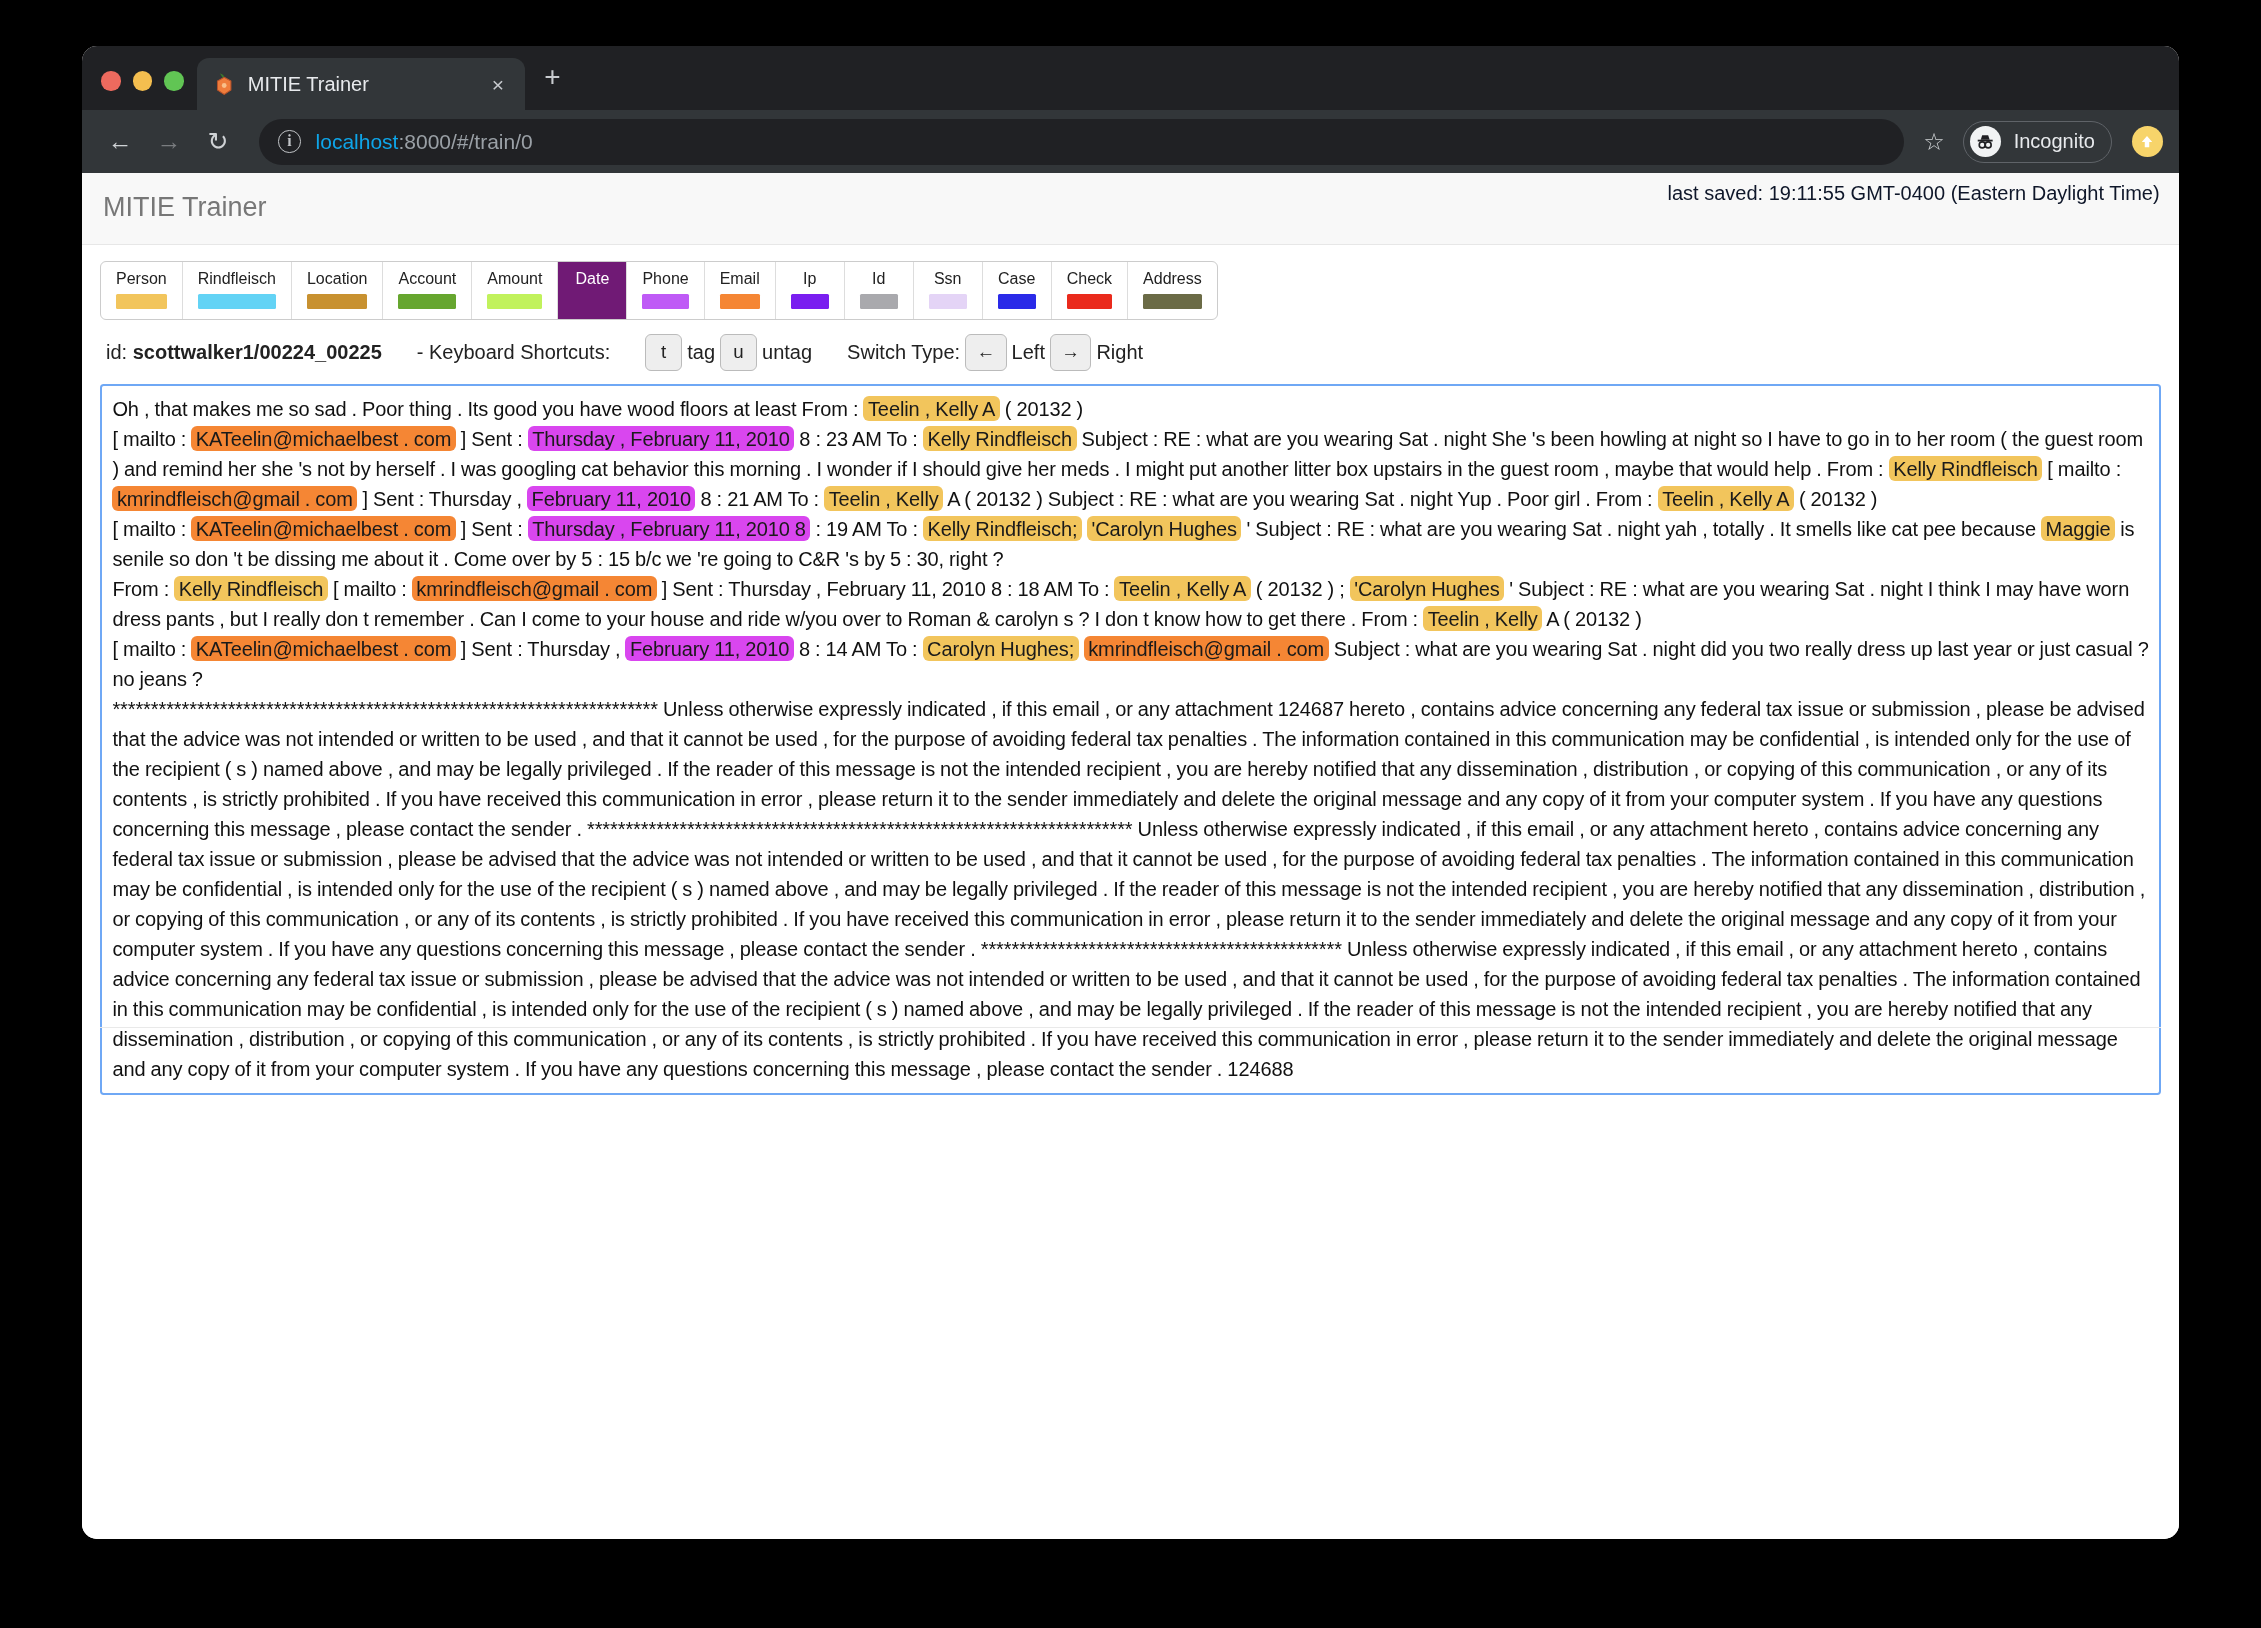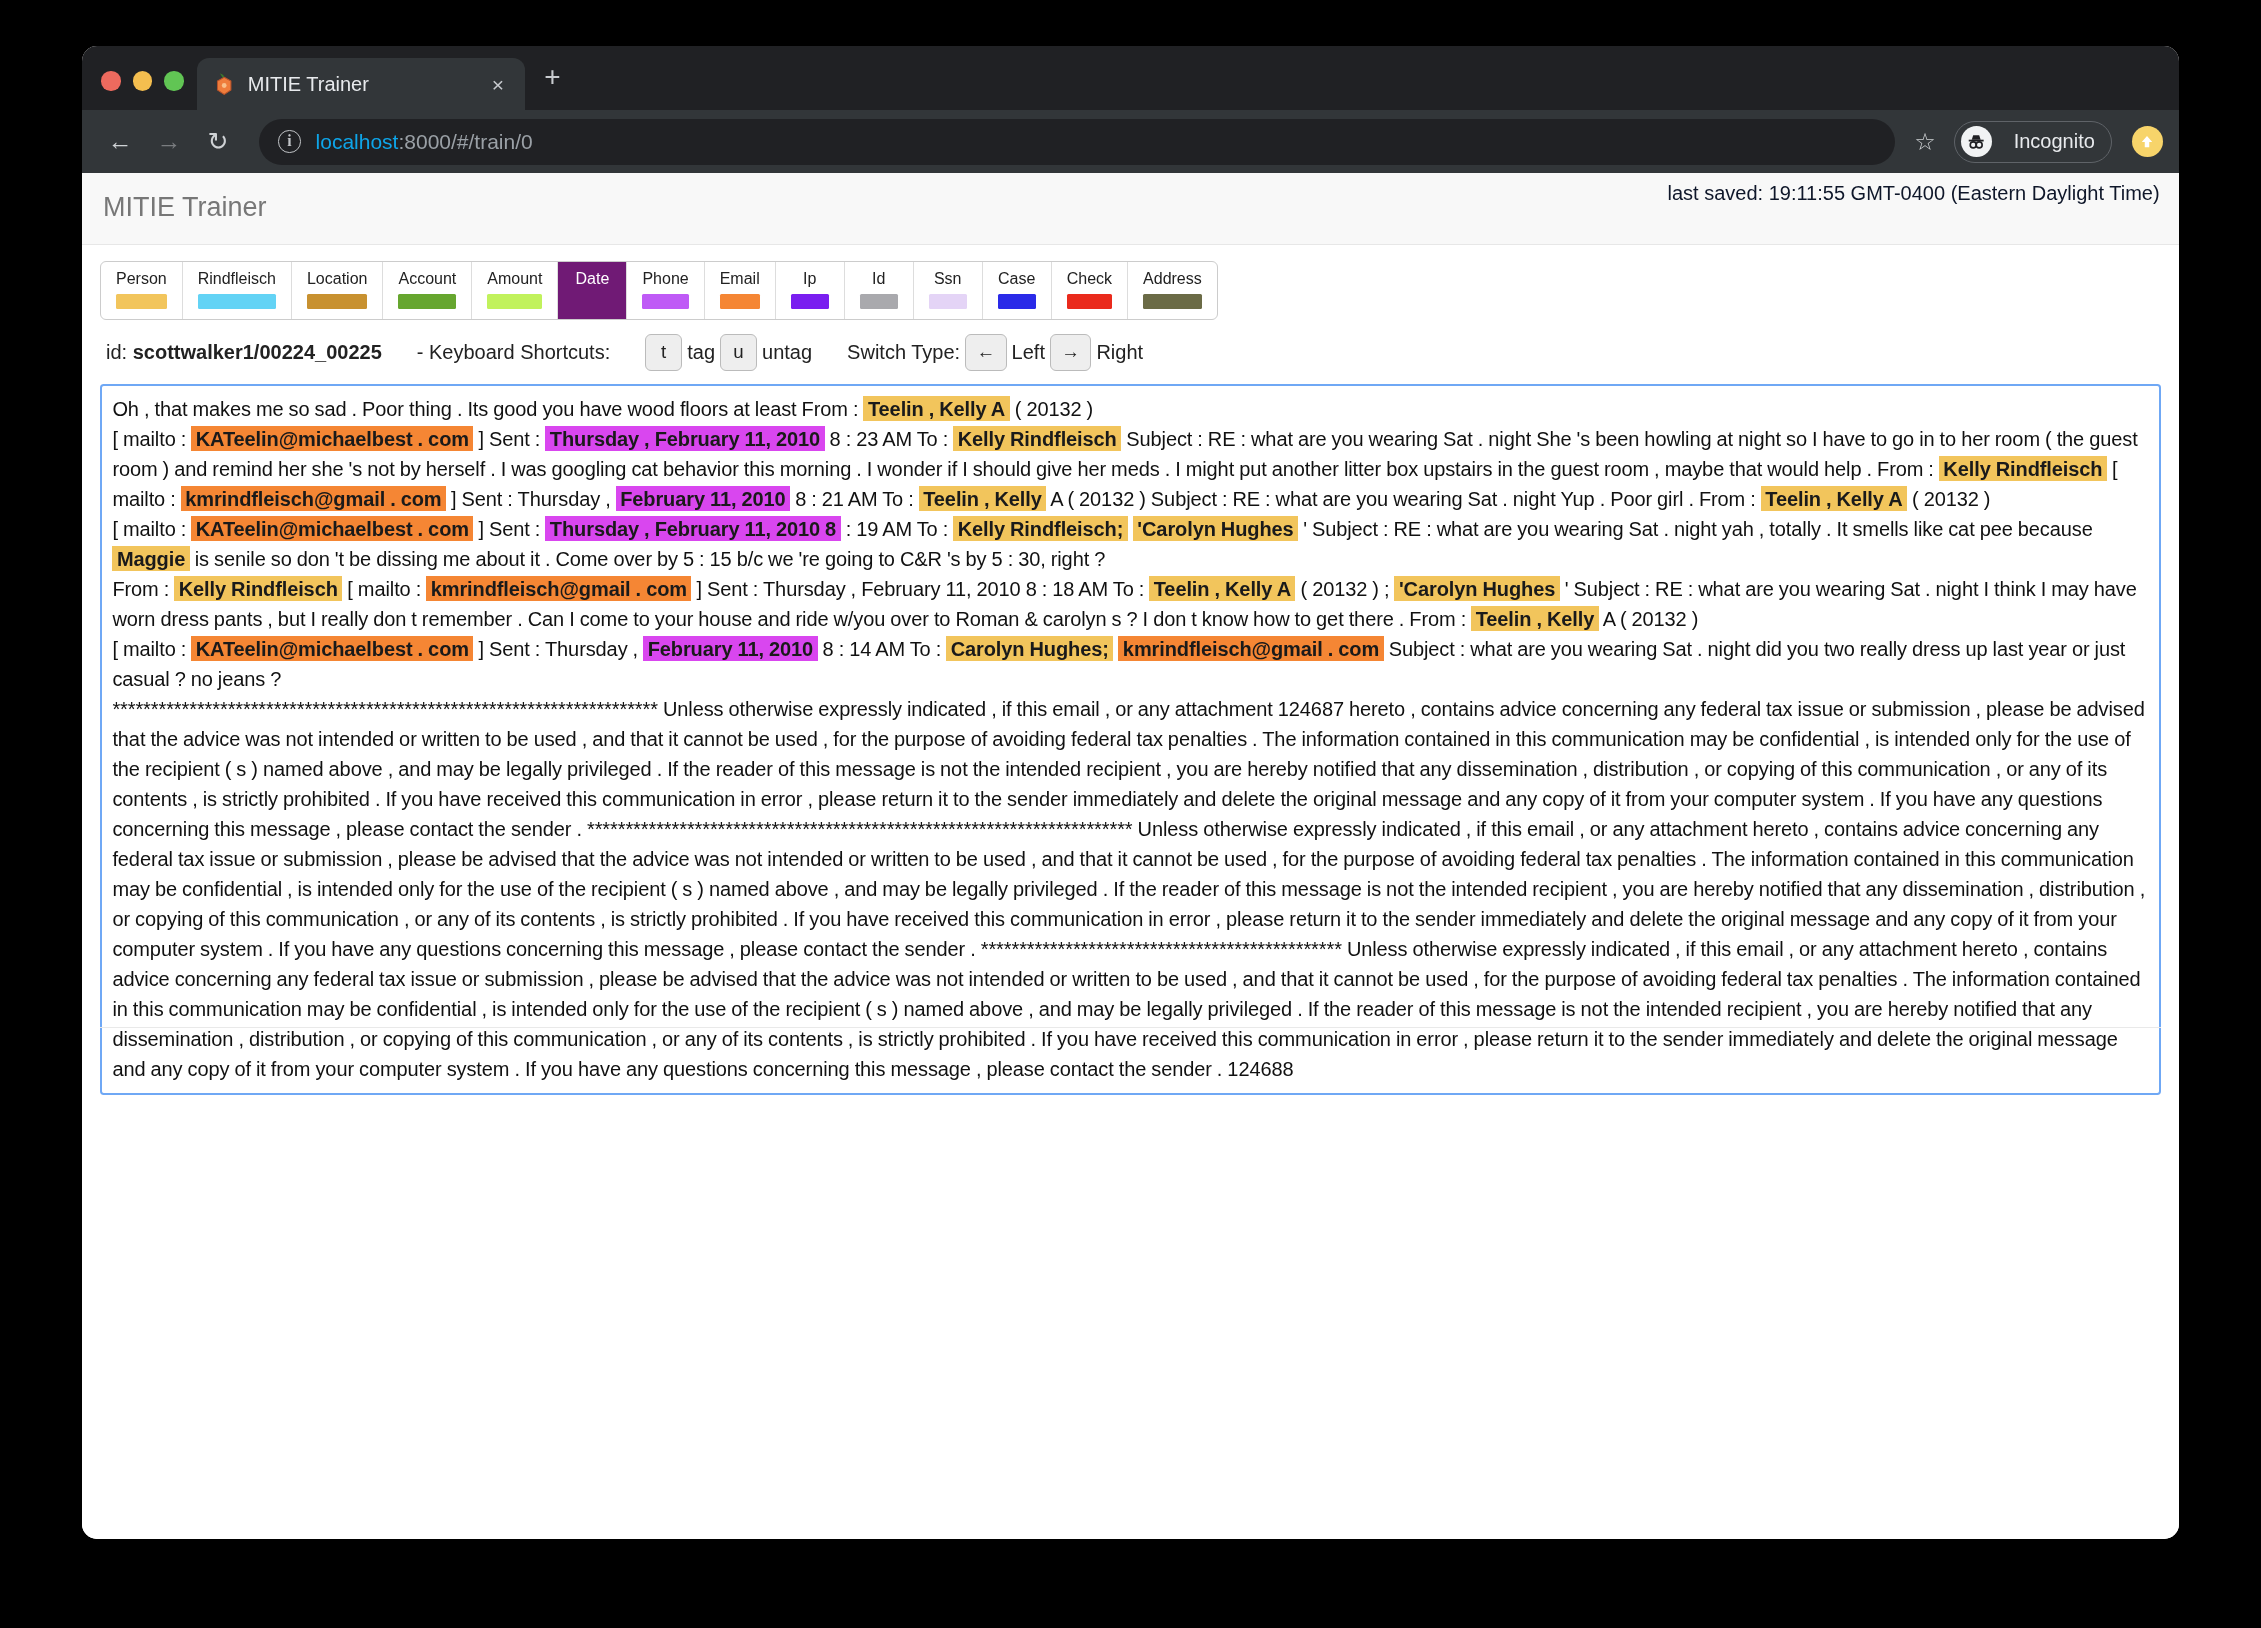--- a/index.html
+++ b/index.html
@@ -97,21 +97,21 @@
     color: #c0c3c6;
     font-size: 15.7px; font-weight: bold;
     display: flex; align-items: center; justify-content: center;
     font-family: "Liberation Serif", serif;
     flex: 0 0 auto;
   }
   .url { font-size: 21px; color: #9aa0a6; white-space: nowrap; }
   .url b { color: #0ea5e9; font-weight: normal; }
   .star { color: #cfd2d5; font-size: 24px; margin-left: 13.4px; }
   .incognito-pill {
-    display: flex; align-items: center; gap: 22px;
+    display: flex; align-items: center; gap: 13px;
     height: 42px; border-radius: 22.4px;
     border: 1.5px solid #5f6368;
     padding: 0 16.4px 0 6px;
     margin-left: 12px;
   }
   .incog-circle {
     width: 31px; height: 31px; border-radius: 50%;
     background: #f1f3f4;
     display: flex; align-items: center; justify-content: center;
   }
@@ -184,23 +184,23 @@
     padding: 7.5px 9px 9px 10.4px;
     font-size: 20px;
     line-height: 30px;
     color: #111;
     letter-spacing: -0.1px;
     word-spacing: -0.4px;
     text-align: left;
   }
   .annobox .tok { white-space: pre-wrap; }
   mark {
-    border-radius: 0;
+    border-radius: 6px;
     padding: 1.5px 4.5px;
-    font-weight: bold;
+    font-weight: normal;
     color: #1a1a1a;
   }
   mark.person  { background: #f2c55c; }
   mark.date    { background: #d946ef; }
   mark.email   { background: #f58634; }
   
   .footer-sep {
     margin: 0 18px;
     border-top: 0.7px solid #e9e9e9;
     position: absolute;

